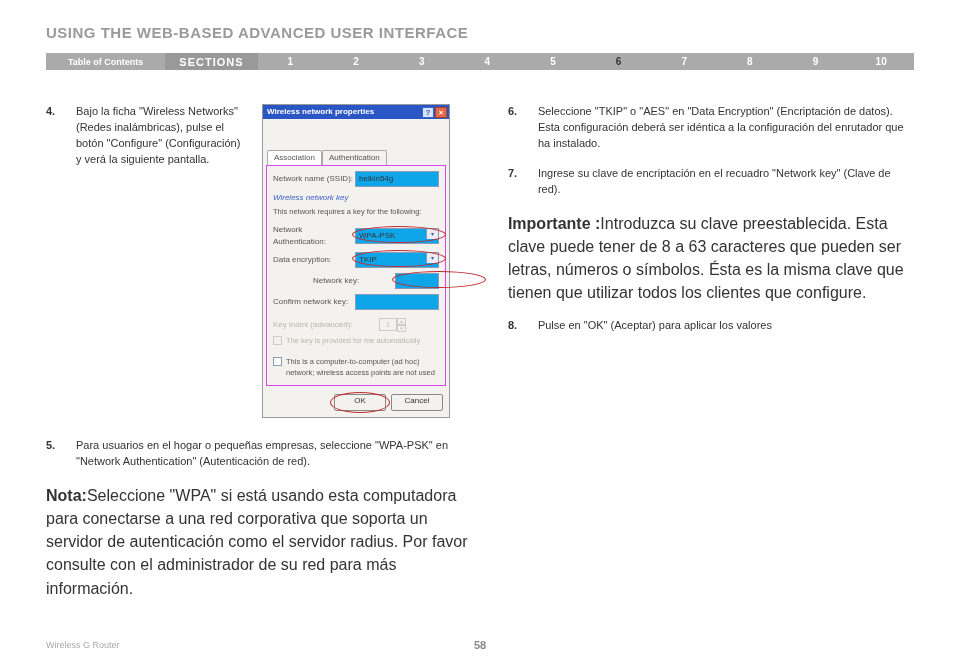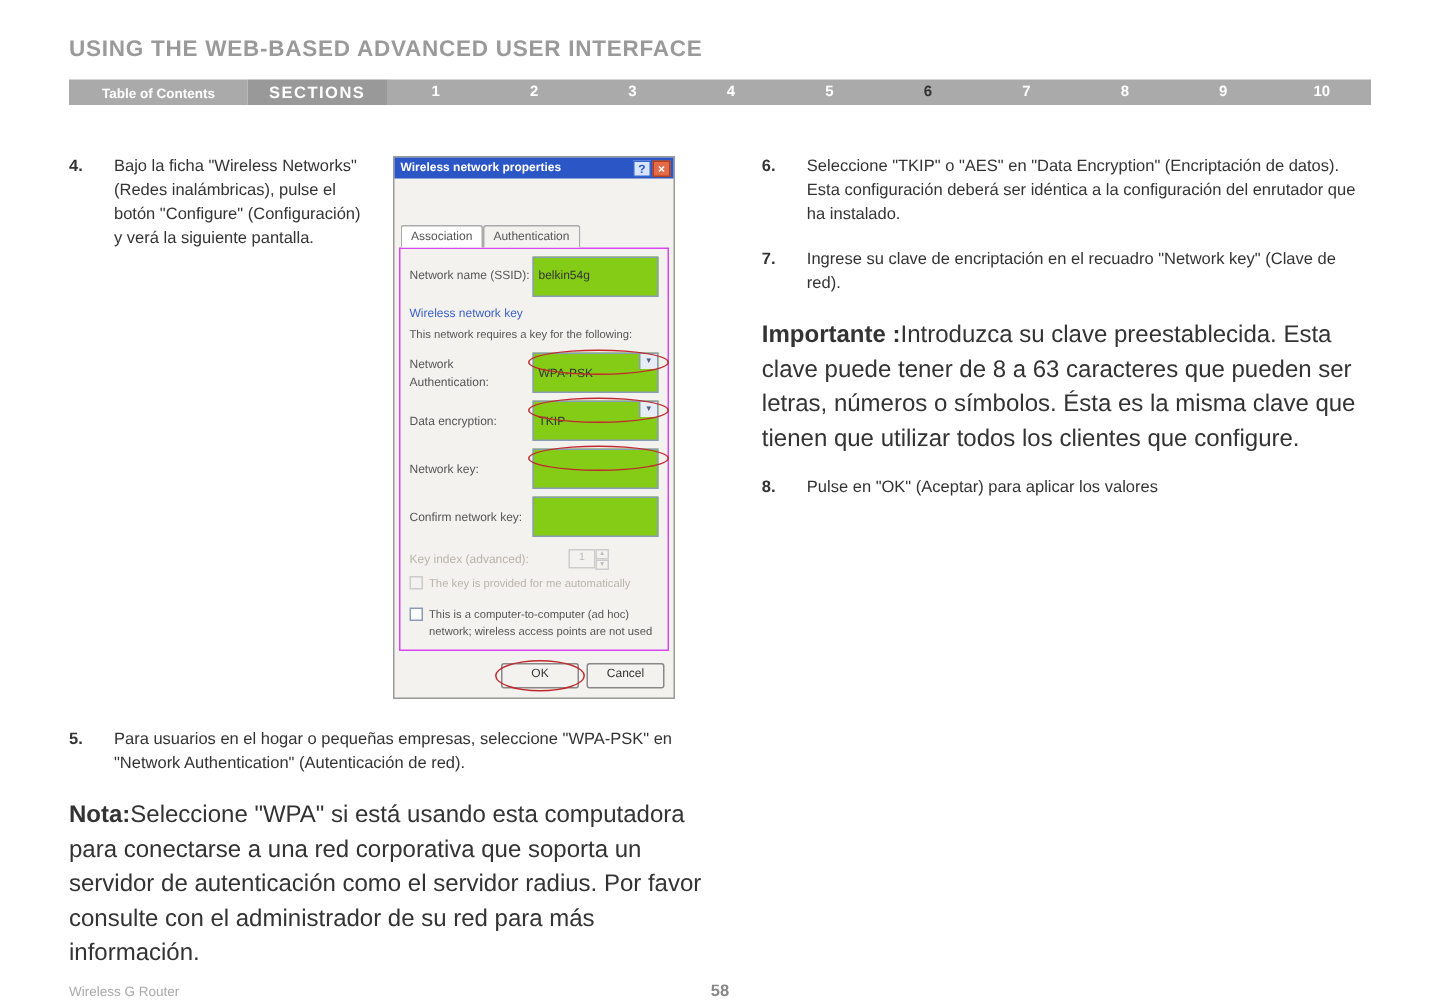--- a/index.html
+++ b/index.html
@@ -145,23 +145,23 @@
   .row {
     display: flex;
     align-items: center;
     margin-bottom: 5px;
     color: #555;
   }
   .row.gray { color: #b8b4ac; }
   .row-label { width: 82px; flex-shrink: 0; }
   .row-input {
     flex: 1;
-    height: 27px;
+    height: 16px;
     border: 1px solid #8a9bb8;
-    background: #84cc16;
+    background: #0ea5e9;
     box-sizing: border-box;
     padding: 0 3px;
     display: flex;
     align-items: center;
     font-size: 8px;
     color: #333;
     position: relative;
   }
   .dd-arrow {
     position: absolute;
@@ -172,21 +172,21 @@
     font-size: 6px;
     text-align: center;
     line-height: 10px;
     color: #4a5a8a;
   }
   .circ-red {
     position: absolute;
     border: 1.5px solid #c1272d;
     border-radius: 50%/50%;
   }
-  .section-head { color: #3a5fc8; font-size: 8px; margin: 1px 0 4px 0; }
+  .section-head { color: #3a5fc8; font-size: 8px; margin: 1px 0 4px 0; font-style: italic; }
   .tiny-note { font-size: 7.5px; color: #555; margin: 0 0 6px 0; }
   .chk-row { display: flex; align-items: flex-start; gap: 4px; font-size: 7.5px; color: #555; margin-top: 4px; }
   .chk-row.gray { color: #b8b4ac; }
   .chk { width: 9px; height: 9px; border: 1px solid #8a9bb8; background: #fff; flex-shrink: 0; box-sizing: border-box; }
   .chk.gray { border-color: #ccc; background: #f4f2ee; }
   .dlg-buttons { display: flex; justify-content: flex-end; gap: 5px; padding: 5px 6px 6px 0; }
   .btn {
     width: 50px;
     height: 15px;
     border: 1px solid #888;
@@ -200,21 +200,21 @@
   }
   .spin { display: inline-flex; align-items: center; margin-left: 4px; }
   .spin-box { width: 16px; height: 11px; border: 1px solid #ccc; background: #f4f2ee; font-size: 7px; display:flex; align-items:center; justify-content:center; color:#bbb; }
   .spin-arrows { width: 9px; height: 13px; display:flex; flex-direction:column; }
   .spin-arrows div { flex:1; border:1px solid #ccc; font-size:5px; text-align:center; line-height:5px; color:#bbb; background:#f4f2ee; }
 
   .footer {
     position: absolute;
     left: 46px;
     right: 40px;
-    bottom: 2px;
+    bottom: 18px;
     display: flex;
     align-items: center;
     font-size: 9px;
     color: #aaa;
   }
   .page-num {
     position: absolute;
     left: 50%;
     transform: translateX(-50%);
     font-size: 11px;
@@ -288,21 +288,21 @@
 
               <div class="row">
                 <div class="row-label">Data encryption:</div>
                 <div class="row-input">
                   <span>TKIP</span>
                   <div class="dd-arrow">▾</div>
                   <div class="circ-red" style="left:-4px;top:-3px;width:92px;height:15px;"></div>
                 </div>
               </div>
 
-              <div class="row" style="margin-top:4px;">
+              <div class="row" style="margin-top:4px;margin-left:40px;">
                 <div class="row-label">Network key:</div>
                 <div class="row-input">
                   <div class="circ-red" style="left:-4px;top:-3px;width:92px;height:15px;"></div>
                 </div>
               </div>
 
               <div class="row">
                 <div class="row-label">Confirm network key:</div>
                 <div class="row-input"></div>
               </div>

